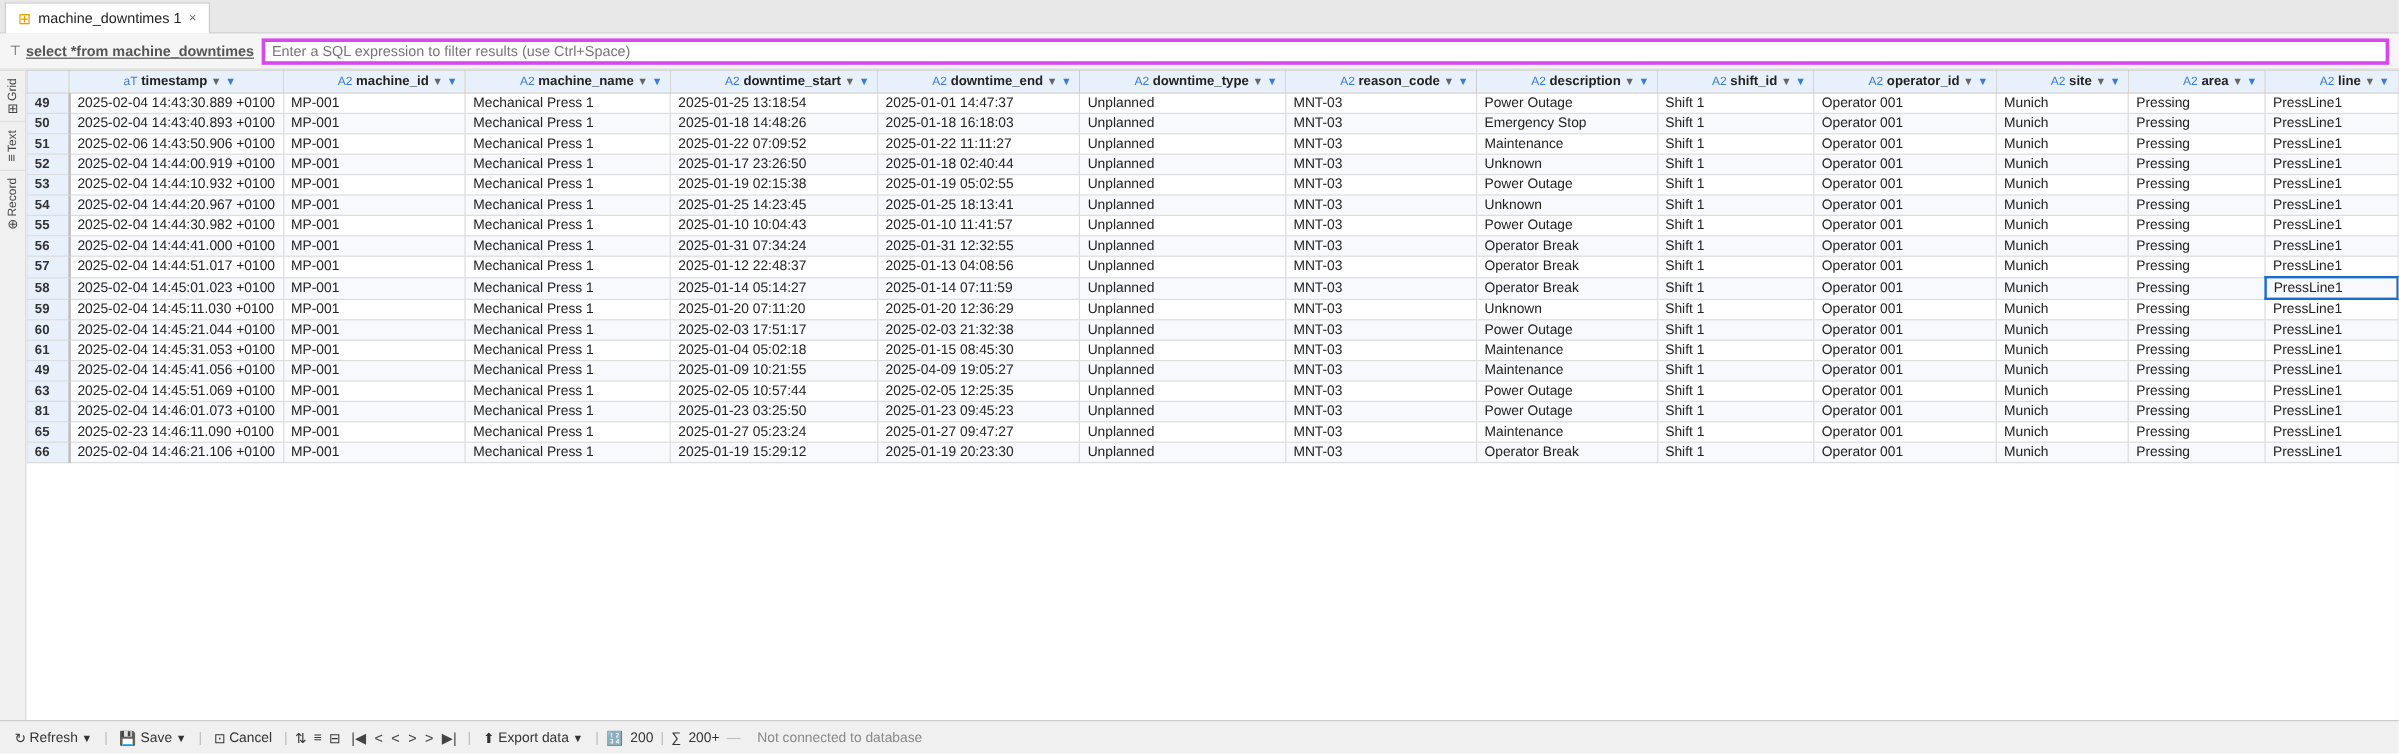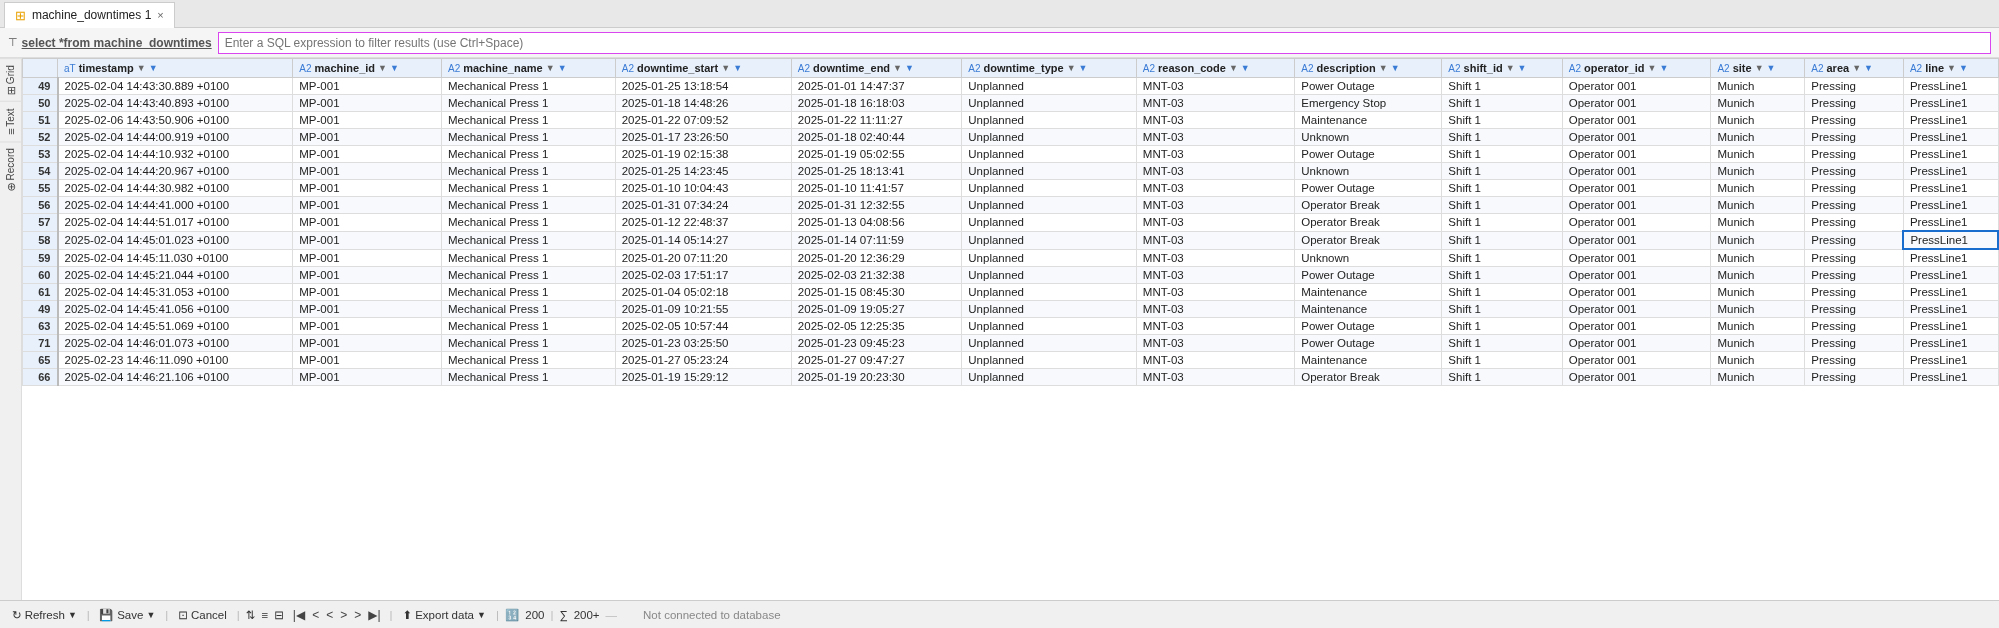--- a/index.html
+++ b/index.html
@@ -21,21 +21,21 @@
     .tab-close { color: #666; font-size: 11px; cursor: pointer; }
 
     
     .toolbar {
       display: flex; align-items: center; background: #f5f5f5; border-bottom: 1px solid #ddd;
       padding: 3px 8px; height: 30px; gap: 4px; font-size: 12px;
     }
     .toolbar-icon { color: #555; font-size: 11px; }
     .toolbar-sql-label { color: #555; font-weight: bold; white-space: nowrap; margin-right: 2px; text-decoration: underline; }
     .toolbar-filter-input {
-      flex: 1; height: 22px; border: 1px solid #d946ef; padding: 2px 6px;
+      flex: 1; height: 22px; border: 3px solid #d946ef; padding: 2px 6px;
       font-size: 12px; color: #888; background: #fff;
     }
 
     
     .main-area { display: flex; flex: 1; }
     .side-labels {
       display: flex; flex-direction: column; width: 22px; background: #f0f0f0;
       border-right: 1px solid #ddd; font-size: 10px; color: #555;
     }
     .side-label-item {
@@ -49,35 +49,35 @@
     
     .table-container { flex: 1; overflow: auto; }
 
     table { border-collapse: collapse; width: max-content; min-width: 100%; }
 
     thead tr th {
       background: #e8f0fb; border: 1px solid #ccc; padding: 3px 6px;
       white-space: nowrap; font-size: 11px; font-weight: 600; color: #222;
       position: sticky; top: 0; z-index: 10;
     }
-    thead tr th .col-header { display: flex; align-items: center; gap: 3px; }
+    thead tr th .col-header { display: flex; align-items: center; gap: 3px; margin-left: 39px; }
     thead tr th .col-type { color: #3a7bd5; font-size: 10px; font-weight: normal; }
     thead tr th .sort-icon { color: #666; font-size: 9px; }
     thead tr th .filter-icon { color: #3a7bd5; font-size: 9px; }
 
     tbody tr td {
       border: 1px solid #ddd; padding: 2px 6px; white-space: nowrap;
       font-size: 11.5px; color: #222;
     }
     tbody tr:nth-child(odd) td { background: #fff; }
     tbody tr:nth-child(even) td { background: #f7f9fc; }
 
     .row-num {
       background: #e8f0fb !important; color: #333; font-size: 11px;
-      text-align: right; border-right: 2px solid #bbb !important; min-width: 30px;
+      text-align: left; border-right: 2px solid #bbb !important; min-width: 30px;
       font-weight: 600;
     }
 
     .highlighted-cell {
       border: 2px solid #1a6dcc !important;
     }
 
     
     .status-bar {
       display: flex; align-items: center; background: #f0f0f0; border-top: 1px solid #ccc;
@@ -87,21 +87,21 @@
     .status-btn { 
       display: flex; align-items: center; gap: 3px; cursor: pointer;
       color: #333; font-size: 11.5px; padding: 1px 4px;
     }
     .status-btn .arrow { font-size: 9px; }
     .status-nav { display: flex; align-items: center; gap: 1px; }
     .nav-btn { 
       cursor: pointer; padding: 1px 3px; font-size: 12px; color: #444;
       border: none; background: none;
     }
-    .not-connected { color: #888; margin-left: 20px; }
+    .not-connected { color: #888; margin-left: 8px; }
   </style>
 </head>
 <body>
 
 <div class="app-window">
 
   <div class="tab-bar">
     <div class="tab">
       <span class="tab-icon">⊞</span>
       <span>machine_downtimes 1</span>
@@ -451,21 +451,21 @@
               <td>Munich</td>
               <td>Pressing</td>
               <td>PressLine1</td>
             </tr>
             <tr>
               <td class="row-num">49</td>
               <td>2025-02-04 14:45:41.056 +0100</td>
               <td>MP-001</td>
               <td>Mechanical Press 1</td>
               <td>2025-01-09 10:21:55</td>
-              <td>2025-01-09 19:05:27</td>
+              <td>2025-04-09 19:05:27</td>
               <td>Unplanned</td>
               <td>MNT-03</td>
               <td>Maintenance</td>
               <td>Shift 1</td>
               <td>Operator 001</td>
               <td>Munich</td>
               <td>Pressing</td>
               <td>PressLine1</td>
             </tr>
             <tr>
@@ -478,21 +478,21 @@
               <td>Unplanned</td>
               <td>MNT-03</td>
               <td>Power Outage</td>
               <td>Shift 1</td>
               <td>Operator 001</td>
               <td>Munich</td>
               <td>Pressing</td>
               <td>PressLine1</td>
             </tr>
             <tr>
-              <td class="row-num">71</td>
+              <td class="row-num">81</td>
               <td>2025-02-04 14:46:01.073 +0100</td>
               <td>MP-001</td>
               <td>Mechanical Press 1</td>
               <td>2025-01-23 03:25:50</td>
               <td>2025-01-23 09:45:23</td>
               <td>Unplanned</td>
               <td>MNT-03</td>
               <td>Power Outage</td>
               <td>Shift 1</td>
               <td>Operator 001</td>

